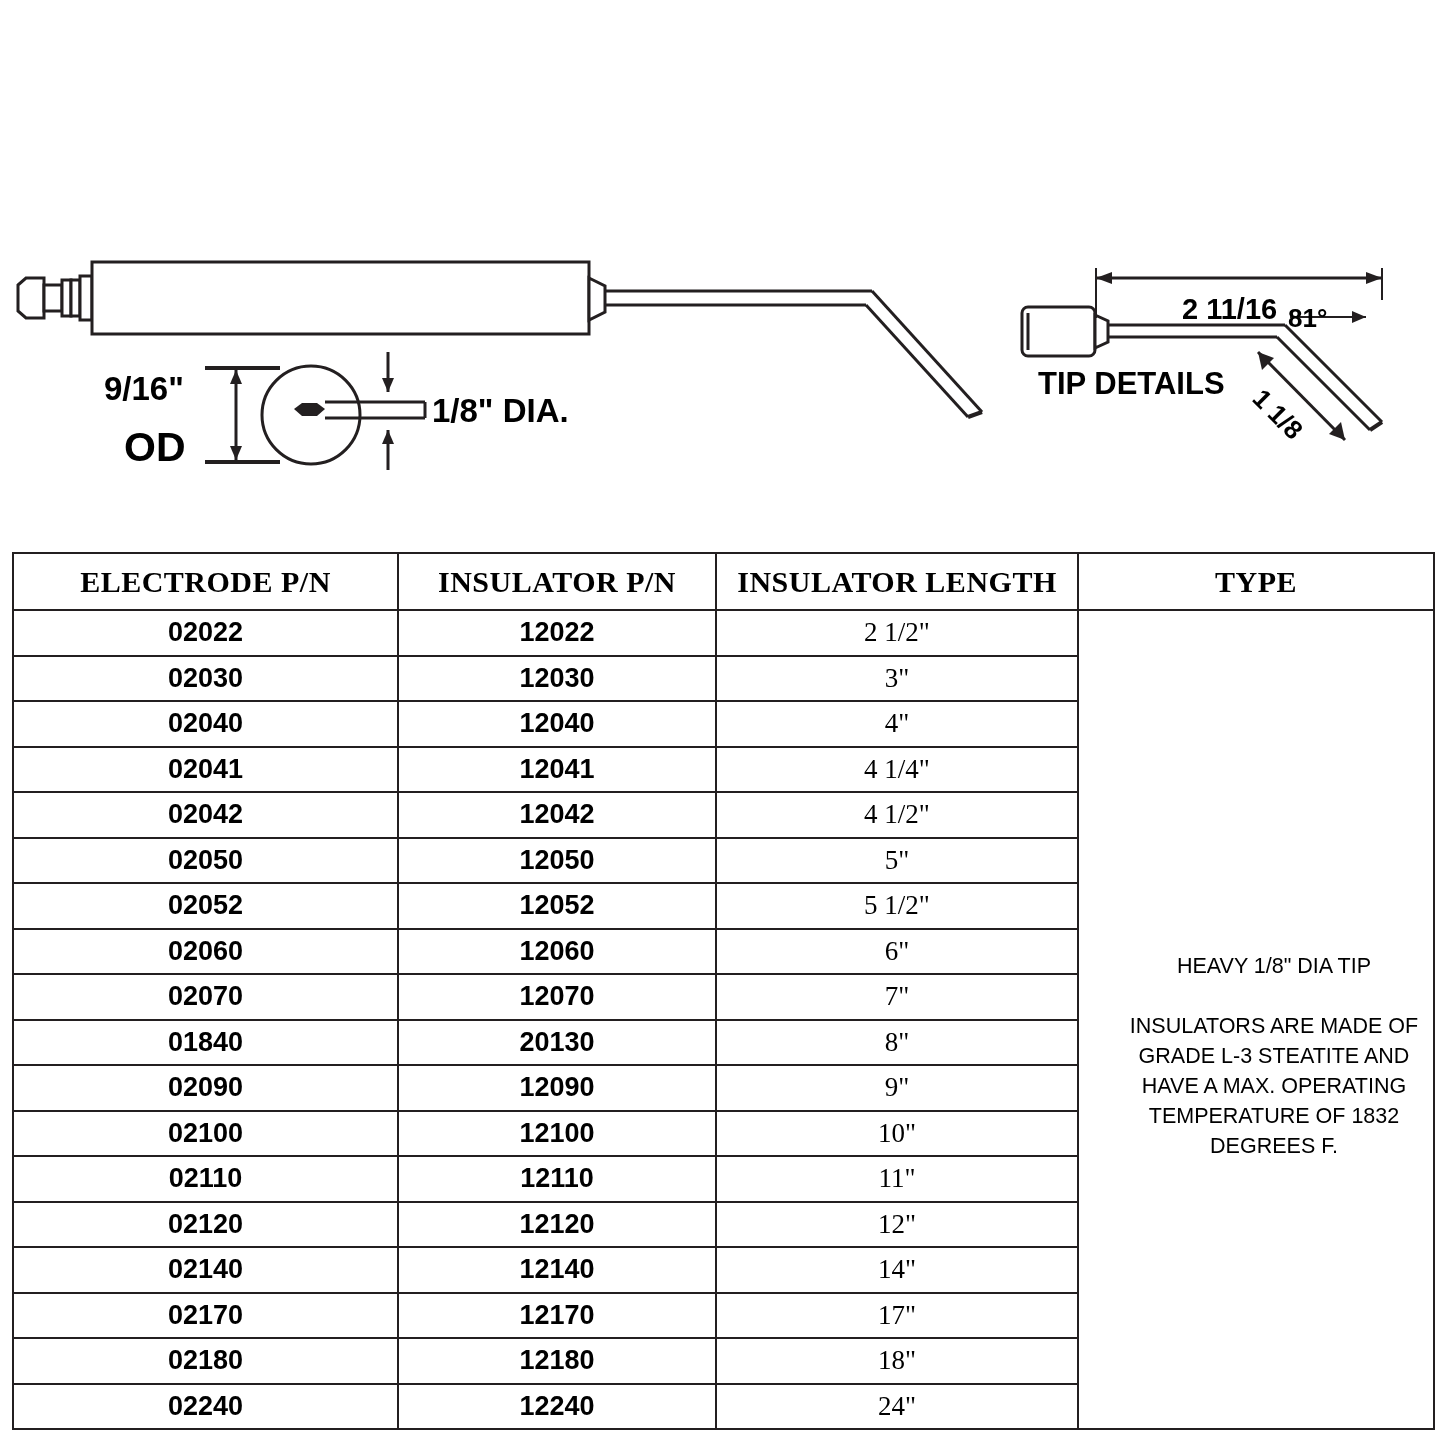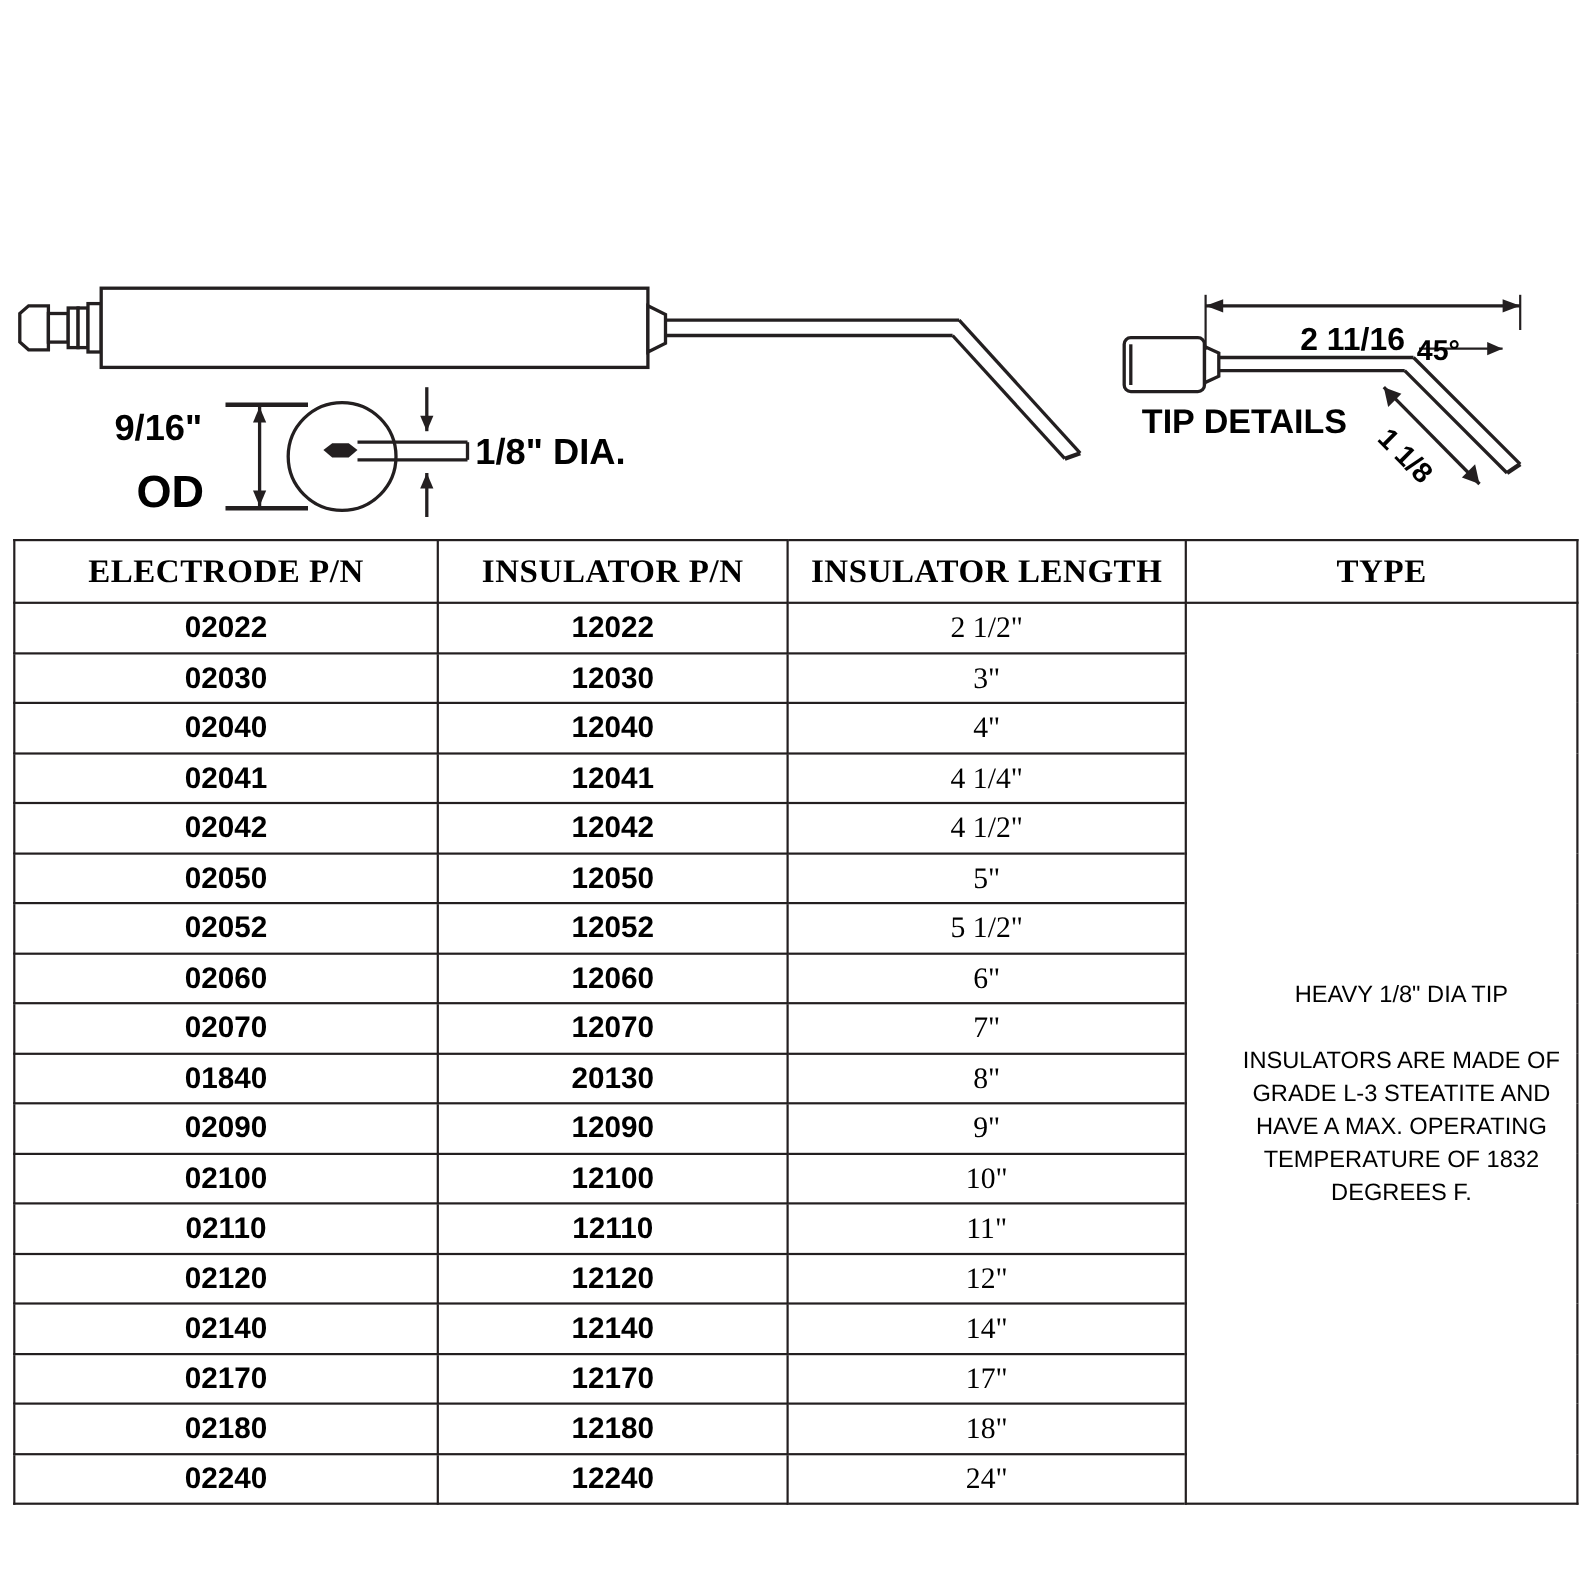--- a/index.html
+++ b/index.html
@@ -49,21 +49,21 @@
   #lbl-1-18 {
     left: 1268px; top: 383px; font-size: 26px;
     transform: rotate(45deg);
     transform-origin: left top;
   }
 
   
   .table-wrap {
     position: absolute;
     left: 12px;
-    top: 490px;
+    top: 552px;
     width: 1421px;
   }
   table.spec {
     border-collapse: collapse;
     width: 1421px;
     table-layout: fixed;
   }
   table.spec td, table.spec th {
     border: 2px solid #231f20;
     padding: 0;
@@ -184,21 +184,21 @@
         <path d="M1258 352 L1262 370 L1274 358 Z" fill="#231f20" stroke="none"></path>
         <path d="M1345 440 L1341 422 L1329 434 Z" fill="#231f20" stroke="none"></path>
       </g>
     </svg>
 
     <div class="dim-label" id="lbl-od-1">9/16"</div>
     <div class="dim-label" id="lbl-od-2">OD</div>
     <div class="dim-label" id="lbl-dia">1/8" DIA.</div>
     <div class="dim-label" id="lbl-tipdetails">TIP DETAILS</div>
     <div class="dim-label" id="lbl-2-11-16">2 11/16</div>
-    <div class="dim-label" id="lbl-45">45°</div>
+    <div class="dim-label" id="lbl-45">81°</div>
     <div class="dim-label" id="lbl-1-18">1 1/8</div>
   </div>
 
   <div class="table-wrap">
     <table class="spec">
       <colgroup>
         <col class="c1">
           <col class="c2">
           <col class="c3">
           <col class="c4">

